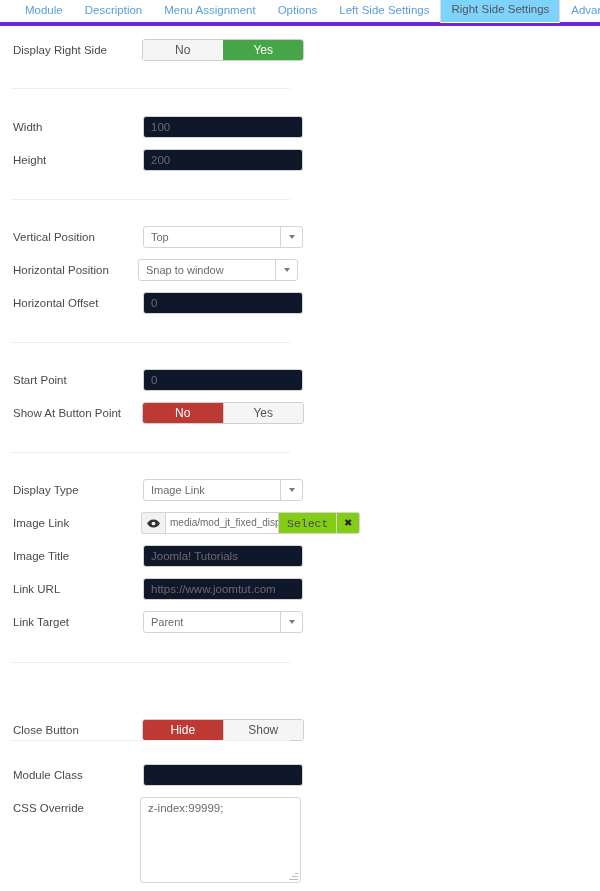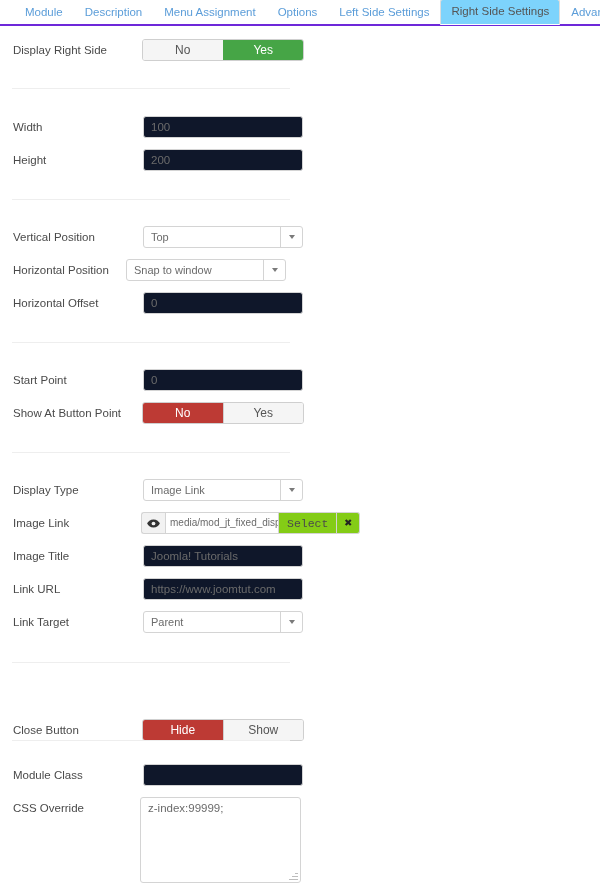--- a/index.html
+++ b/index.html
@@ -15,21 +15,21 @@
     width: 600px; height: 891px;
     overflow: hidden;
     background: #ffffff;
   }
 
   
   .tabbar {
     position: absolute;
     top: 0; left: 0;
     width: 600px; height: 26px;
-    border-bottom: 2px solid #6d28d9;
+    border-bottom: 4px solid #6d28d9;
     display: flex;
     align-items: flex-end;
     padding-left: 14px;
   }
   .tab {
     font-size: 11.5px;
     color: #5b9dd9;
     line-height: 1;
     padding: 6px 10px 7px 10px;
     margin-bottom: -1px;
@@ -268,21 +268,21 @@
         <div class="sel-val">Top</div>
         <div class="sel-arrow">
             <div class="caret"></div>
           </div>
       </div>
     </div>
   </div>
 
   <div class="row" style="top:259px;">
     <div class="label">Horizontal Position</div>
-    <div class="control" style="left:126px;">
+    <div class="control" style="left:138px;">
       <div class="sel">
         <div class="sel-val">Snap to window</div>
         <div class="sel-arrow">
             <div class="caret"></div>
           </div>
       </div>
     </div>
   </div>
 
   <div class="row" style="top:292px;padding-left:32px;">

